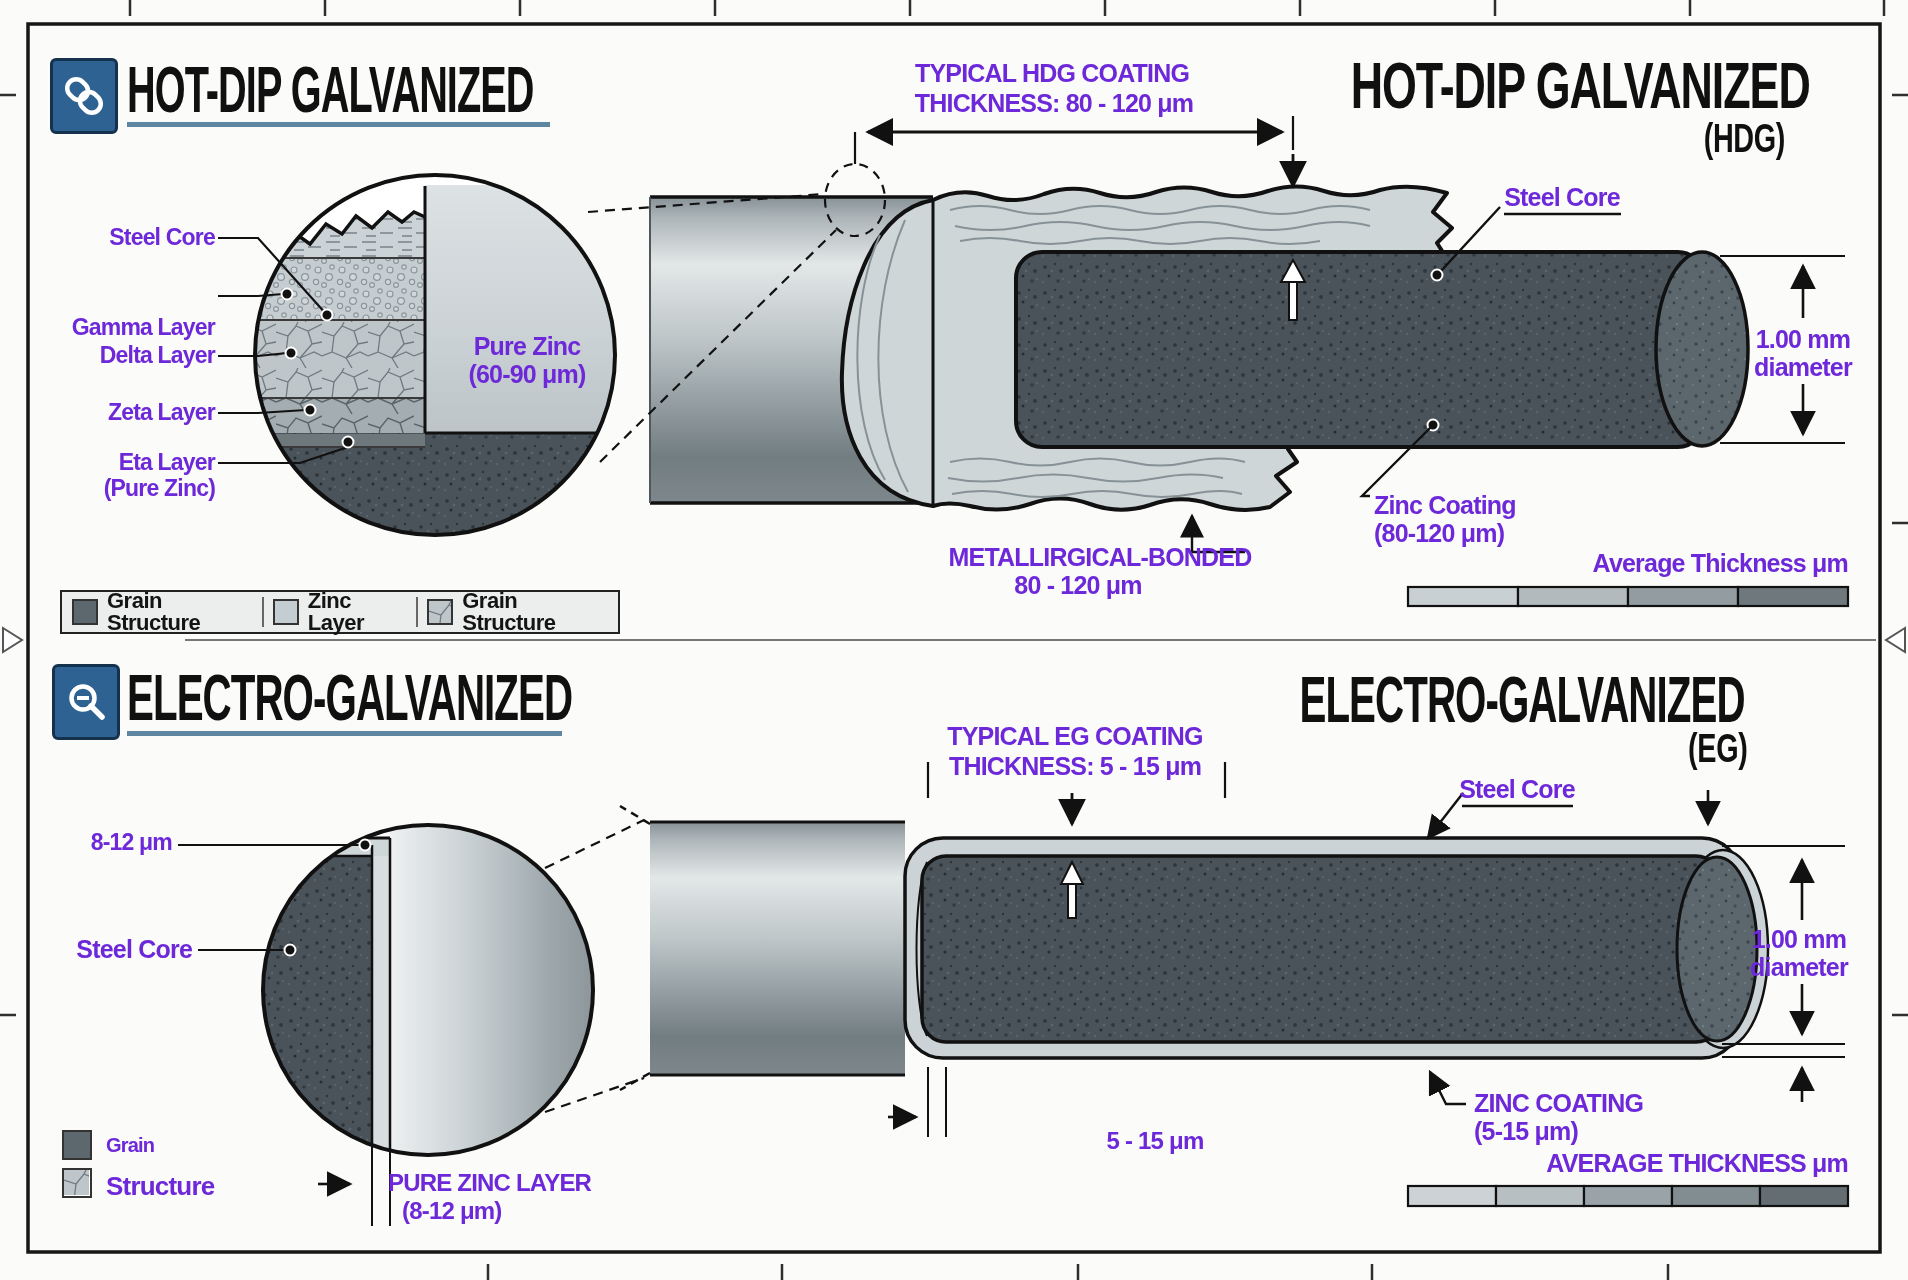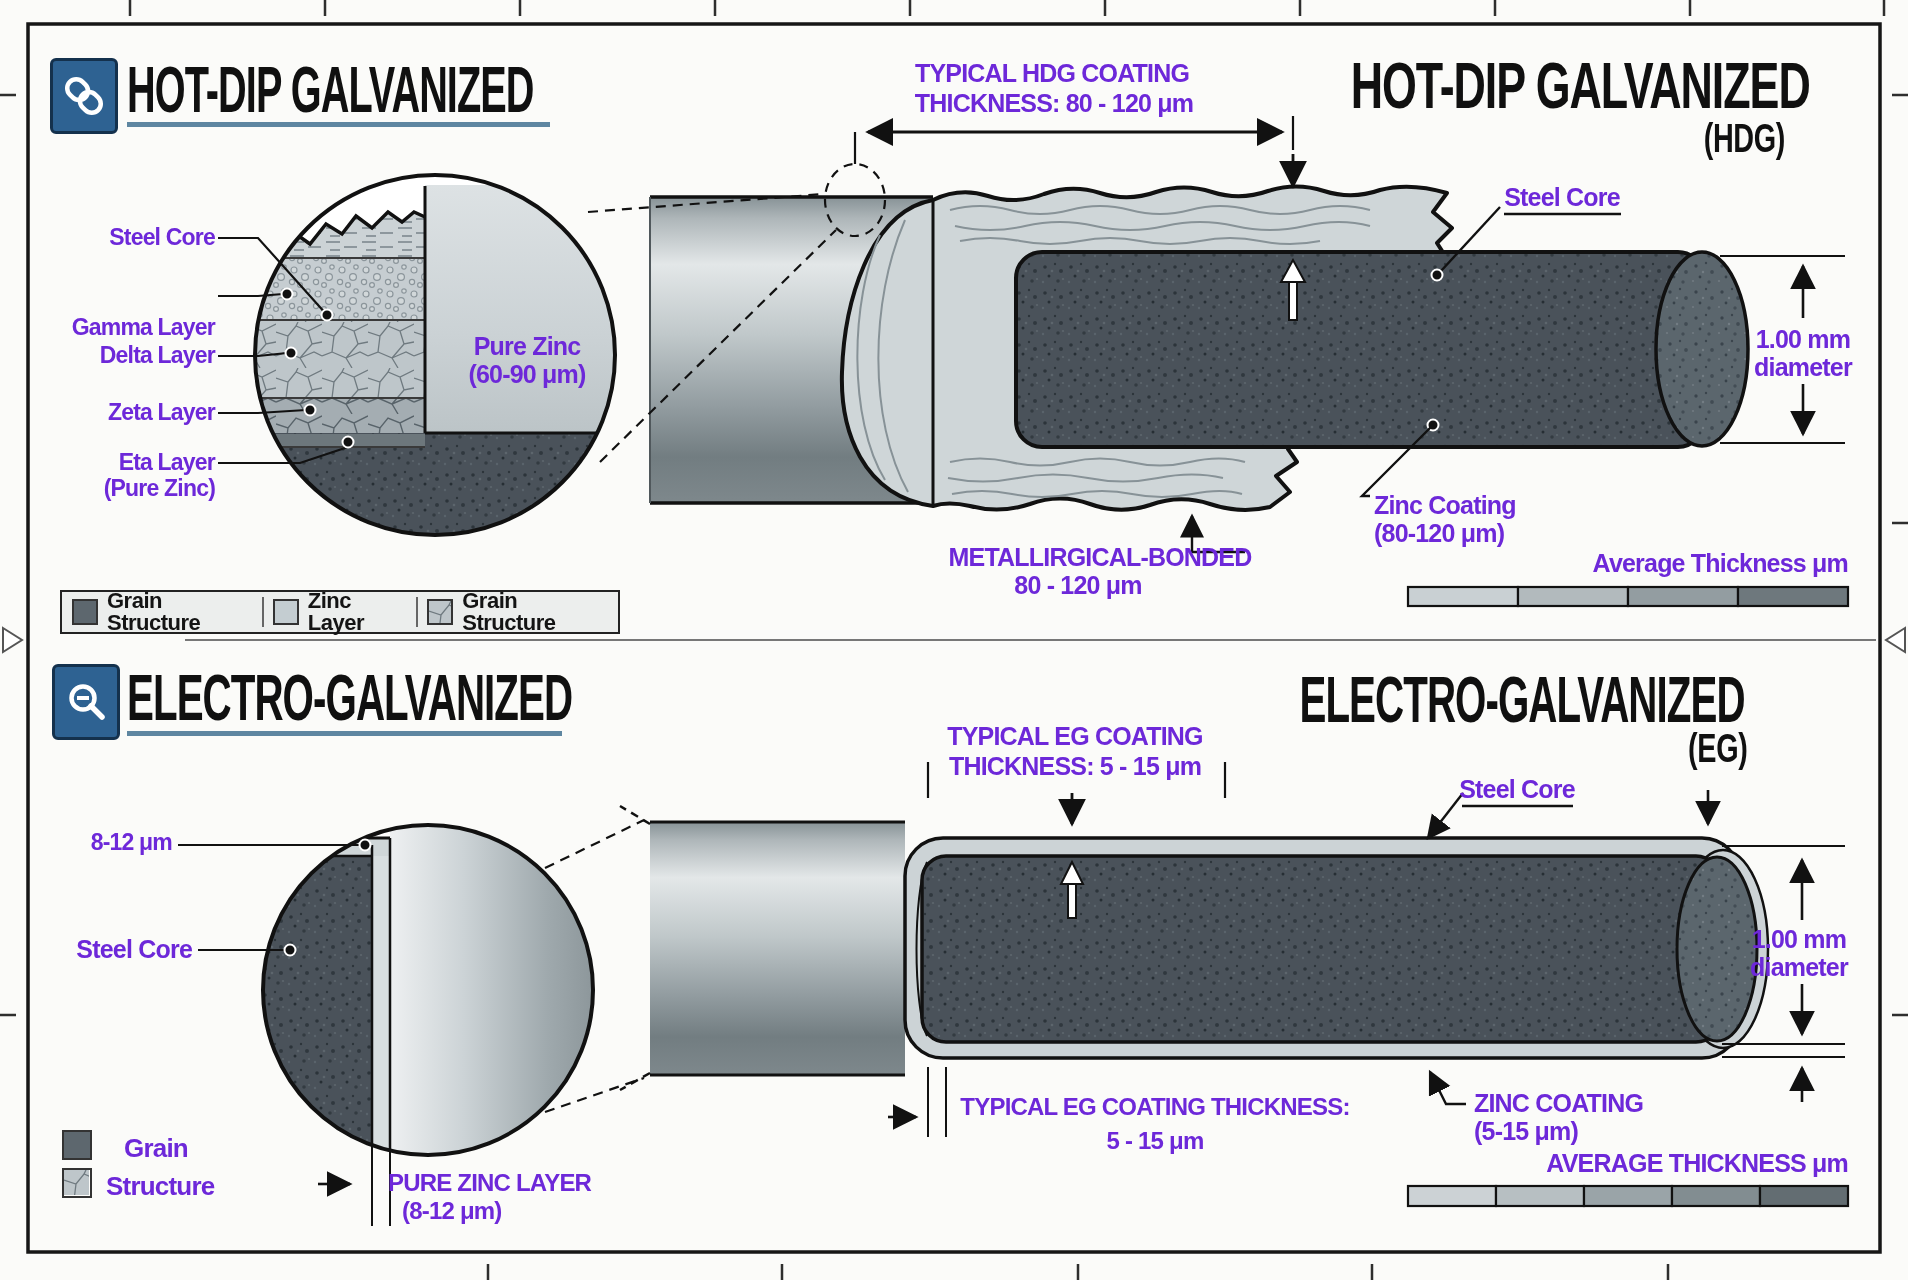--- a/index.html
+++ b/index.html
@@ -368,32 +368,31 @@
 <div class="rule" style="left:127px;top:731px;width:435px;"></div>
 <div class="big-r big-r2" style="right:163px;top:668px;">ELECTRO-GALVANIZED</div>
 <div class="abbr-r" style="right:161px;top:728px;">(EG)</div>
 
 <div class="ann sm rt" style="right:1736px;top:830px;">8-12 μm</div>
 <div class="ann rt" style="right:1716px;top:936px;">Steel Core</div>
 <div class="ann xs" style="left:388px;top:1170px;">PURE ZINC LAYER</div>
 <div class="ann xs" style="left:402px;top:1198px;">(8-12 μm)</div>
 
 <div class="sw-big" style="left:62px;top:1130px;background:#5d676e;"></div>
-<div class="ann" style="left:124px;top:1134px;font-size:26px;">Grain</div>
+<div class="ann" style="left:106px;top:1134px;font-size:20px;">Grain</div>
 <div class="sw-big" style="left:62px;top:1168px;padding:0;">
       <svg width="25" height="25">
         <rect width="25" height="25" fill="url(#patCrackL)"></rect>
       </svg>
     </div>
 <div class="ann" style="left:106px;top:1172px;font-size:26px;">Structure</div>
 
 <div class="ann ctr" style="left:1075px;top:723px;">TYPICAL EG COATING</div>
 <div class="ann ctr" style="left:1075px;top:753px;">THICKNESS: 5 - 15 μm</div>
 <div class="ann ctr" style="left:1517px;top:776px;">Steel Core</div>
 <div class="ann ctr" style="left:1799px;top:926px;">1.00 mm</div>
 <div class="ann ctr" style="left:1799px;top:954px;">diameter</div>
 <div class="ann" style="left:1474px;top:1090px;">ZINC COATING</div>
 <div class="ann" style="left:1474px;top:1118px;">(5-15 μm)</div>
-<div class="ann ctr" style="left:1155px;top:1094px;font-size:24px;">TYPICAL EG COATING THICKNESS:</div>
 <div class="ann ctr" style="left:1155px;top:1128px;font-size:24px;">5 - 15 μm</div>
 <div class="ann rt" style="right:60px;top:1150px;">AVERAGE THICKNESS μm</div>
 
 </div>
 
 </body></html>

